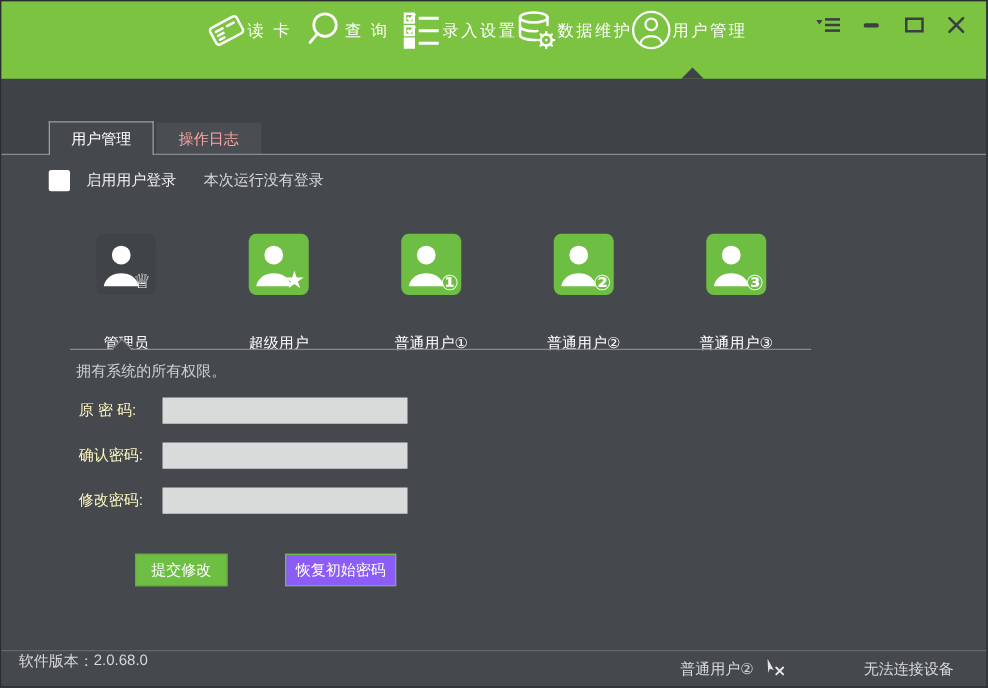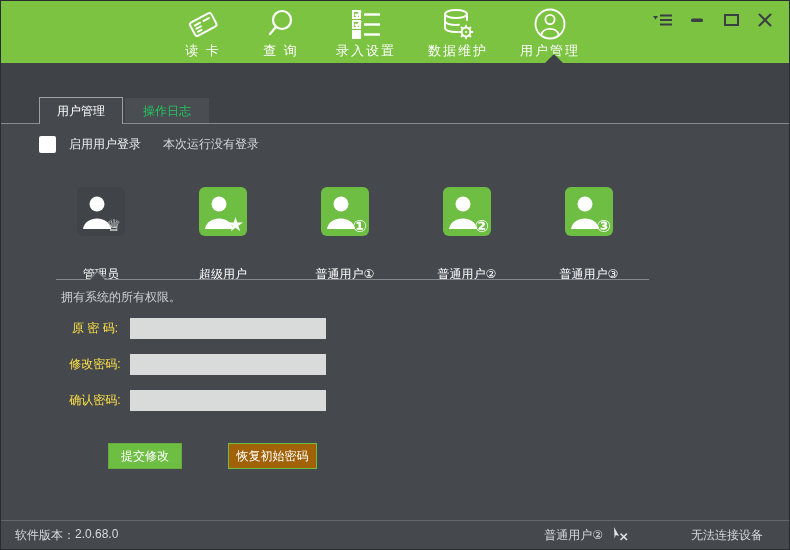--- a/index.html
+++ b/index.html
@@ -3,37 +3,37 @@
 <meta charset="utf-8">
 <style>
   * { margin:0; padding:0; box-sizing:border-box; }
   html,body { width:790px; height:550px; }
   body { font-family:"Liberation Sans","DejaVu Sans",sans-serif; background:#2e3134; }
   .window { position:relative; width:790px; height:550px; background:#45494e; border:1px solid #2b2e31; overflow:hidden; }
 
   
   .header { position:relative; height:62px; background:#7cc342; display:flex; align-items:flex-start; }
   .nav { position:absolute; left:163px; top:6px; display:flex; }
-  .nav-item { width:78px; display:flex; flex-direction:column; align-items:center; cursor:pointer; }
+  .nav-item { width:78px; display:flex; flex-direction:row; align-items:center; cursor:pointer; }
   .nav-item.wide { width:92px; }
   .nav-item .nicon { height:34px; display:flex; align-items:center; justify-content:center; }
   .nav-item .nlabel { color:#ffffff; font-size:13px; letter-spacing:2px; margin-top:1px; white-space:nowrap; }
   .notch { position:absolute; bottom:0; left:544px; width:0; height:0;
            border-left:9px solid transparent; border-right:9px solid transparent; border-bottom:9px solid #3f4347; }
   .win-controls { position:absolute; right:14px; top:10px; display:flex; align-items:center; gap:14px; }
   .win-btn { width:20px; height:18px; display:flex; align-items:center; justify-content:center; cursor:pointer; }
 
   
   .strip { height:34px; background:#3f4347; }
   .tabbar { position:relative; height:27px; background:#3f4347; padding-left:38px; display:flex; align-items:flex-end; }
   .tabbar::after { content:""; position:absolute; left:0; right:0; bottom:0; height:1px; background:#888c90; }
   .tab { position:relative; height:26px; min-width:84px; padding:0 14px; display:flex; align-items:center; justify-content:center;
          font-size:12px; cursor:pointer; }
   .tab.active { background:#45494e; border:1px solid #9aa0a4; border-bottom:none; color:#ffffff; z-index:2; height:27px; }
-  .tab.inactive { background:#4a4e52; color:#22c55e; margin-left:2px;align-items:center; }
+  .tab.inactive { background:#4a4e52; color:#fca5a5; margin-left:2px;align-items:center; }
 
   
   .content { position:relative; height:398px; background:#45494e; color:#e4e6e8; }
   .login-row { position:absolute; left:38px; top:12px; display:flex; align-items:center; }
   .checkbox { width:17px; height:17px; background:#ffffff; border-radius:2px; cursor:pointer; }
   .login-label { margin-left:13px; font-size:12px; color:#f0f1f2; }
   .login-status { margin-left:22px; font-size:12px; color:#d7d9db; }
 
   .users { position:absolute; left:39px; top:63px; display:flex; }
   .user-cell { width:122px; display:flex; flex-direction:column; align-items:center; cursor:pointer; }
@@ -46,32 +46,32 @@
   .user-label { margin-top:30px; font-size:12px; color:#ffffff; white-space:nowrap; }
 
   .divider { position:absolute; left:55px; top:155px; width:593px; height:1px; background:#85898d; }
   .caret { position:absolute; left:36px; top:-6px; width:11px; height:11px; background:#45494e;
            border-top:1px solid #85898d; border-left:1px solid #85898d; transform:rotate(45deg); }
 
   .perm-desc { position:absolute; left:60px; top:165px; font-size:12px; color:#cdd0d2; }
 
   .form { position:absolute; left:62px; top:194px; }
   .form-row { display:flex; align-items:center; margin-bottom:15px; height:21px; }
-  .form-label { width:64px; font-size:12px; color:#fde047; white-space:nowrap;text-align:center; }
+  .form-label { width:64px; font-size:12px; color:#fef9c3; white-space:nowrap; }
   .form-input { width:196px; height:21px; margin-left:3px; background:#d9dbdb; border:none; outline:none;
                 font-size:12px; padding:0 5px; color:#333; }
 
   .btn-row { position:absolute; left:107px; top:319px; display:flex; }
   .btn { height:26px; font-size:12px; color:#ffffff; display:flex; align-items:center; justify-content:center; cursor:pointer; }
   .btn-submit { width:74px; background:#6fbe44; border:1px solid #64ad3c; }
-  .btn-reset { width:89px; margin-left:46px; background:#a16207; border:1px solid #6fbe44; }
+  .btn-reset { width:89px; margin-left:46px; background:#8b5cf6; border:1px solid #6fbe44; }
 
   
   .statusbar { position:absolute; left:0; right:0; bottom:0; height:29px; background:#45494e;
-               border-top:1px solid #64686c; display:flex; align-items:center; font-size:12px; color:#d6d8da; }
+               border-top:1px solid #64686c; display:flex; font-size:12px; color:#d6d8da; }
   .version { margin-left:14px; display:flex; }
   .sb-right { margin-left:auto; display:flex; align-items:center; }
   .device-status { margin-right:8px; }
   .conn-status { margin-left:62px; margin-right:26px; }
 </style>
 </head>
 <body>
 
 <div class="window">
 
@@ -266,25 +266,25 @@
     </div>
 
     <div class="perm-desc">拥有系统的所有权限。</div>
 
     <div class="form">
       <div class="form-row">
         <span class="form-label">原 密 码:</span>
         <input class="form-input" type="password" value="" style="">
       </div>
       <div class="form-row">
+        <span class="form-label">确认密码:</span>
+        <input class="form-input" type="password" value="" style="">
+      </div>
+      <div class="form-row">
         <span class="form-label">修改密码:</span>
-        <input class="form-input" type="password" value="" style="">
-      </div>
-      <div class="form-row">
-        <span class="form-label">确认密码:</span>
         <input class="form-input" type="password" value="" style="">
       </div>
     </div>
 
     <div class="btn-row">
       <div class="btn btn-submit">提交修改</div>
       <div class="btn btn-reset">恢复初始密码</div>
     </div>
   </div>
 

